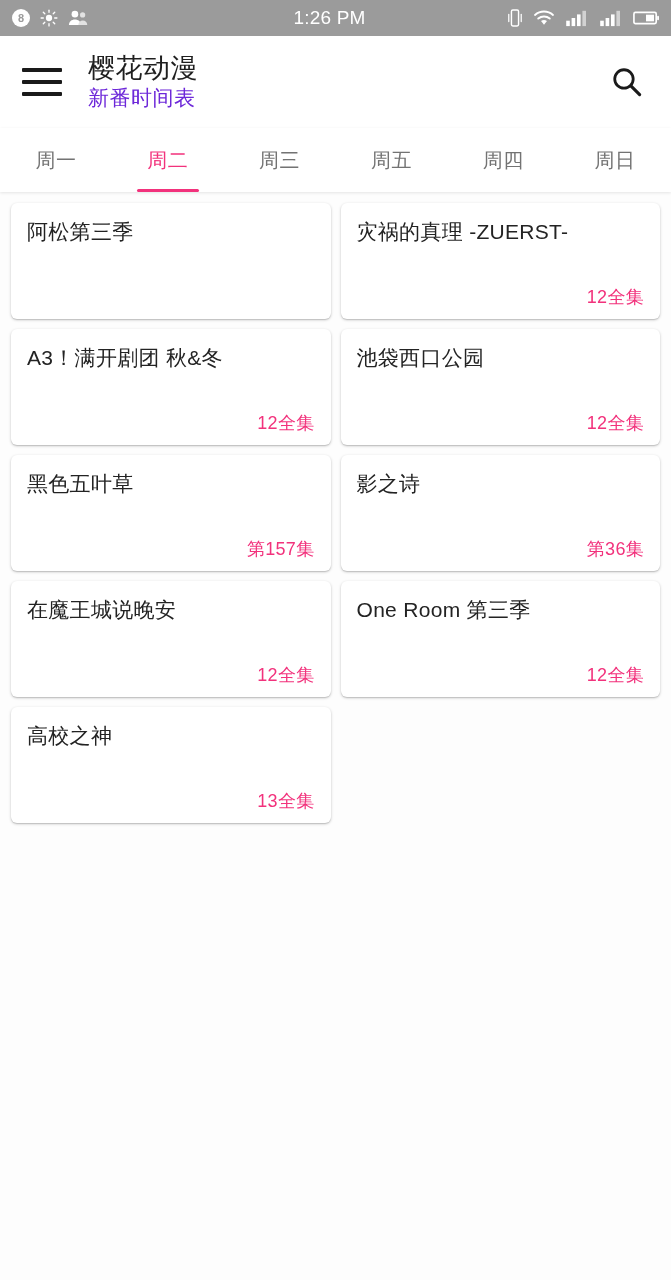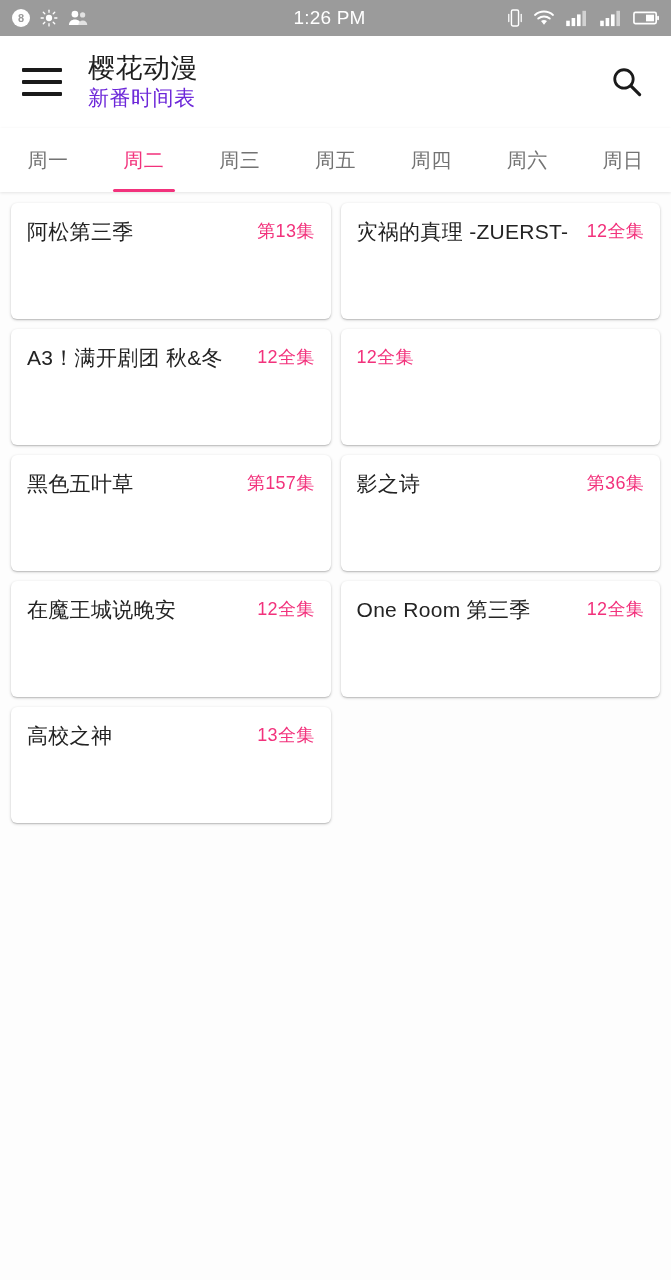--- a/index.html
+++ b/index.html
@@ -174,21 +174,21 @@
     padding: 5px 5px;
   }
   .card {
     background: #ffffff;
     border-radius: 6px;
     box-shadow: 0 1px 3px rgba(0,0,0,0.22), 0 1px 1px rgba(0,0,0,0.10);
     height: 116px;
     box-sizing: border-box;
     padding: 16px 16px 10px 16px;
     display: flex;
-    flex-direction: row;
+    flex-direction: column;
     justify-content: space-between;
     cursor: pointer;
   }
   .card-title {
     font-size: 21px;
     color: #232323;
     line-height: 1.2;
     letter-spacing: .3px;
     overflow: hidden;
     text-overflow: ellipsis;
@@ -317,55 +317,51 @@
     </div>
     <div class="tab">
       <span>周五</span>
 
     </div>
     <div class="tab">
       <span>周四</span>
 
     </div>
     <div class="tab">
-      <span>周六</span>
-
-    </div>
-    <div class="tab">
       <span>周日</span>
 
     </div>
   </div>
 
   <div class="content">
     <div class="grid">
 
       <div class="cell">
         <div class="card">
           <div class="card-title">阿松第三季</div>
-          <div class="card-eps">第13集</div>
         </div>
       </div>
 
       <div class="cell">
         <div class="card">
           <div class="card-title">灾祸的真理 -ZUERST-</div>
           <div class="card-eps">12全集</div>
         </div>
       </div>
 
       <div class="cell">
         <div class="card">
           <div class="card-title">A3！满开剧团 秋&amp;冬</div>
           <div class="card-eps">12全集</div>
         </div>
       </div>
 
       <div class="cell">
         <div class="card">
+          <div class="card-title">池袋西口公园</div>
           <div class="card-eps">12全集</div>
         </div>
       </div>
 
       <div class="cell">
         <div class="card">
           <div class="card-title">黑色五叶草</div>
           <div class="card-eps">第157集</div>
         </div>
       </div>

